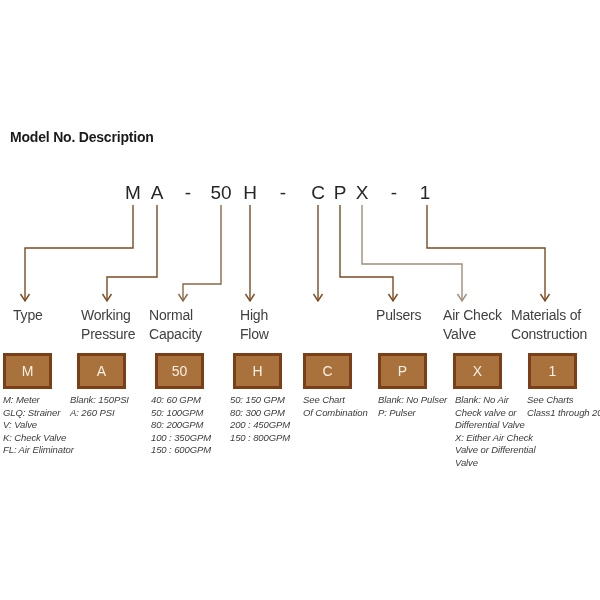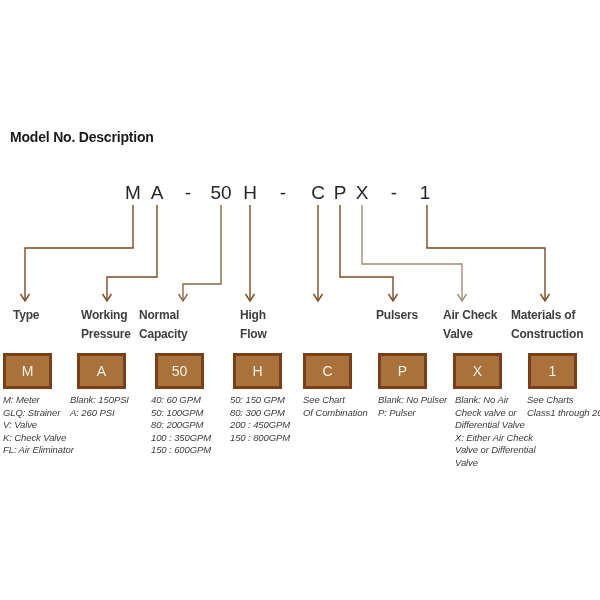--- a/index.html
+++ b/index.html
@@ -14,23 +14,22 @@
     color:var(--title-text,#1a1a1a);
   }
   .model-row{position:absolute;left:0;top:0;width:600px;height:0;}
   .mchar{
     position:absolute;top:182px;transform:translateX(-50%);
     font-size:19px;color:var(--model-text,#262626);white-space:pre;
   }
   #connector-svg{position:absolute;left:0;top:0;}
   .col-label{
     position:absolute;top:306px;
-    font-size:12px;line-height:19px;letter-spacing:-0.2px;
+    font-size:14px;line-height:19px;letter-spacing:-0.2px;
     color:var(--label-text,#3f3f3f);
-    font-weight:bold;
   }
   .code-box{
     position:absolute;top:353px;width:49px;height:36px;box-sizing:border-box;
     background:var(--box-fill,#a9713c);
     border:3px solid var(--box-border,#7b3f17);
     display:flex;align-items:center;justify-content:center;
   }
   .code{font-size:14px;color:var(--box-letter,#f7f1e5);}
   .desc{
     position:absolute;top:394px;
@@ -73,21 +72,21 @@
       <polyline points="340,205 340,277 393,277 393,300" fill="none" stroke="#7b4a21" stroke-width="1.4"></polyline>
       <polyline points="388.5,294 393,301 397.5,294" fill="none" stroke="#7b4a21" stroke-width="1.4"></polyline>
       <polyline points="362,205 362,264 462,264 462,300" fill="none" stroke="#a08d79" stroke-width="1.4"></polyline>
       <polyline points="457.5,294 462,301 466.5,294" fill="none" stroke="#a08d79" stroke-width="1.4"></polyline>
       <polyline points="427,205 427,248 545,248 545,300" fill="none" stroke="#7b4a21" stroke-width="1.4"></polyline>
       <polyline points="540.5,294 545,301 549.5,294" fill="none" stroke="#7b4a21" stroke-width="1.4"></polyline>
     </svg>
 
   <div class="col-label" style="left:13px;width:60px">Type</div>
   <div class="col-label" style="left:81px;width:64px">Working Pressure</div>
-  <div class="col-label" style="left:139px;width:64px">Normal Capacity</div>
+  <div class="col-label" style="left:149px;width:64px">Normal Capacity</div>
   <div class="col-label" style="left:240px;width:40px">High Flow</div>
   <div class="col-label" style="left:376px;width:60px">Pulsers</div>
   <div class="col-label" style="left:443px;width:66px">Air Check Valve</div>
   <div class="col-label" style="left:511px;width:88px">Materials of Construction</div>
 
   <div class="code-box" style="left:3px">
       <span class="code">M</span>
     </div>
   <div class="code-box" style="left:77px">
       <span class="code">A</span>

